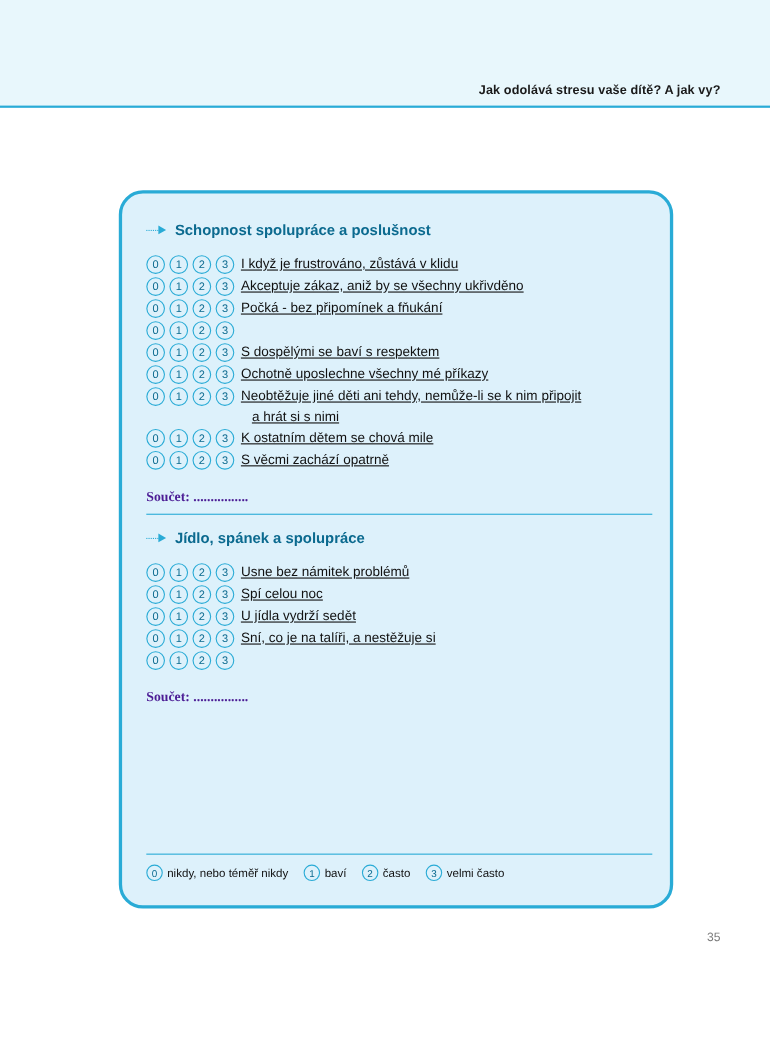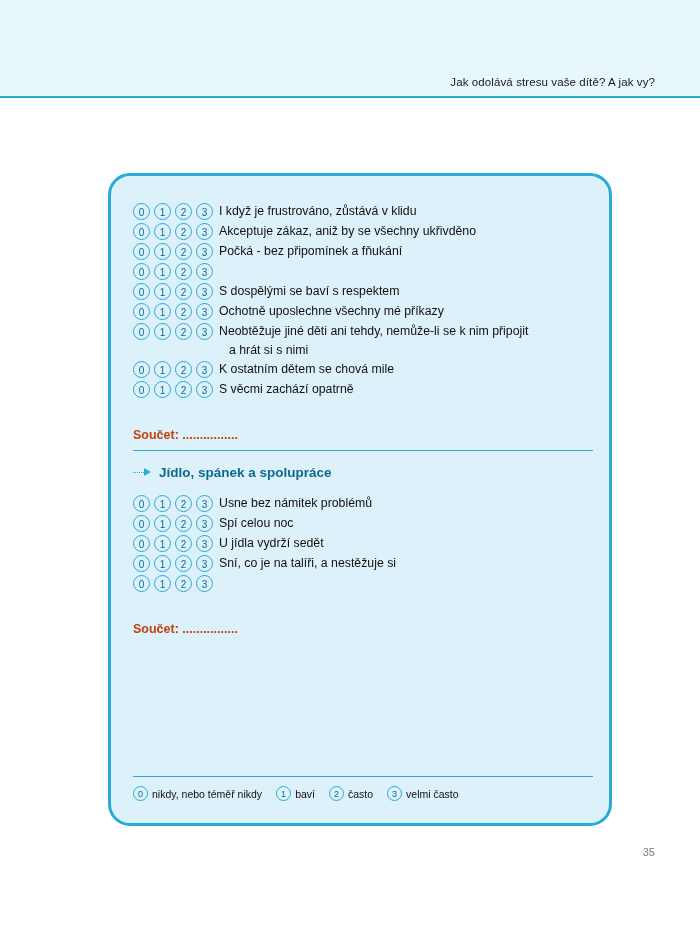--- a/index.html
+++ b/index.html
@@ -26,20 +26,21 @@
     border-bottom: 2px solid #29abd6;
     box-sizing: border-box;
   }
   .header-title {
     position: absolute;
     right: 45px;
     top: 76px;
     font-size: 11.5px;
     color: #1a1a1a;
     letter-spacing: 0.1px;
+    font-weight: bold;
   }
 
   
   .quiz-box {
     position: absolute;
     left: 108px;
     top: 173px;
     width: 504px;
     height: 653px;
     background: #ddf1fb;
@@ -120,33 +121,35 @@
     text-align: center;
     margin-right: 4px;
     box-sizing: border-box;
     background: transparent;
   }
   .q-text {
     font-size: 12.3px;
     color: #111111;
     line-height: 18.5px;
     padding-top: 0px;
+    text-decoration: underline;
   }
   .q-text .cont {
     display: block;
     margin-left: 10px;
   }
 
   
   .sum {
     font-size: 12.5px;
-    color: #c2410c;
+    color: #4c1d95;
     font-weight: bold;
-    margin-top: 29px;
+    margin-top: 16px;
     margin-bottom: 6px;
+    font-family: Liberation Serif, serif;
   }
   .divider {
     border: none;
     border-top: 1px solid #29abd6;
     margin: 8px 0 14px 0;
     width: 460px;
   }
 
   
   .legend-wrap {
@@ -192,20 +195,24 @@
 </head>
 <body>
 
 <div class="header-band">
   <div class="header-title">Jak odolává stresu vaše dítě? A jak vy?</div>
 </div>
 
 <div class="quiz-box">
   <div class="inner">
 
+    <div class="section-head">
+      <span class="arrow-icon"></span>
+      <span>Schopnost spolupráce a poslušnost</span>
+    </div>
 
     <div class="q-list">
       <div class="q-row">
         <div class="scale">
           <div class="bubble">0</div>
           <div class="bubble">1</div>
           <div class="bubble">2</div>
           <div class="bubble">3</div>
         </div>
         <div class="q-text">I když je frustrováno, zůstává v klidu</div>

